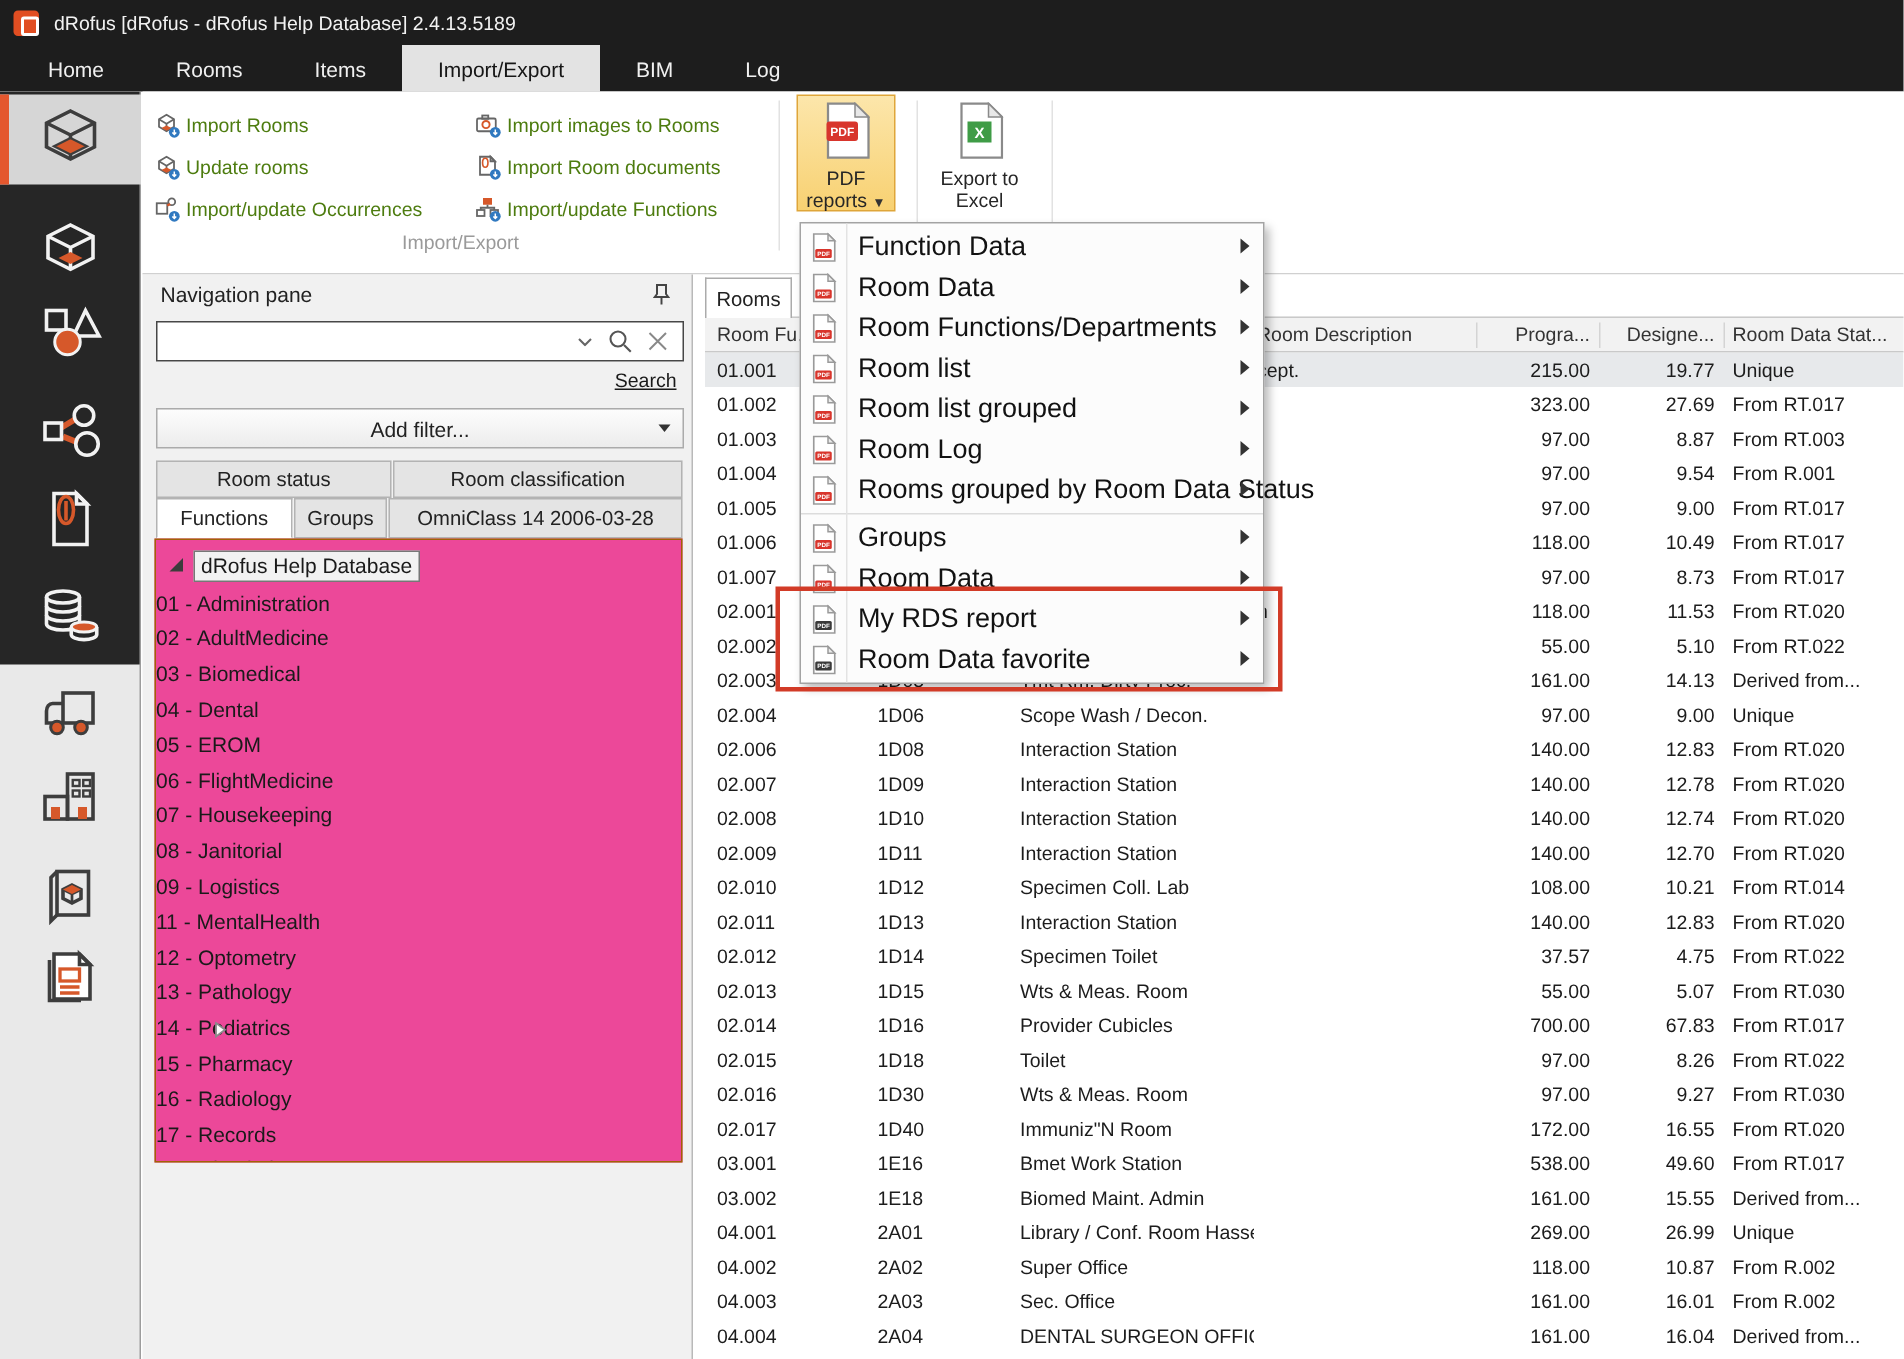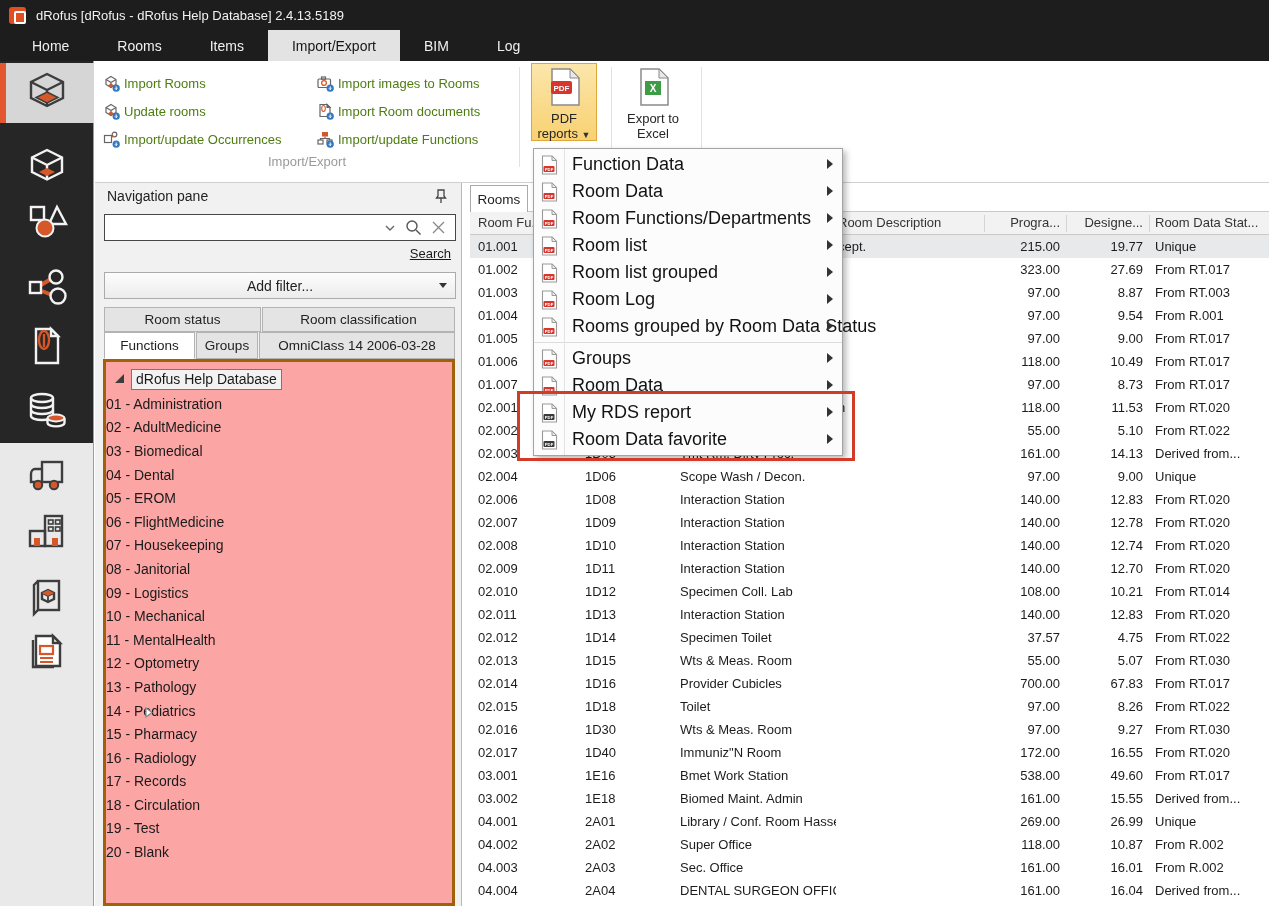--- a/index.html
+++ b/index.html
@@ -51,21 +51,21 @@
   .searchbox input{flex:1;border:none;outline:none;font-size:13px;padding:0 6px;font-family:"Liberation Sans",sans-serif;background:transparent;}
   .sb-ic{display:flex;align-items:center;margin-right:10px;}
   .searchlink{position:absolute;right:10px;top:63px;font-size:13px;color:#1a1a1a;text-decoration:underline;}
   .addfilter{position:absolute;left:9px;top:89px;width:352px;height:27px;background:linear-gradient(#fdfdfd,#ececec);
              border:1px solid #ababab;box-sizing:border-box;display:flex;align-items:center;justify-content:center;font-size:14px;color:#222;}
   .addfilter .af-arrow{position:absolute;right:8px;top:10px;width:0;height:0;border-left:4px solid transparent;border-right:4px solid transparent;border-top:5px solid #333;}
   .ntabs{position:absolute;left:9px;display:flex;}
   .ntab{background:#e4e4e4;border:1px solid #b3b3b3;box-sizing:border-box;display:flex;align-items:center;justify-content:center;
         font-size:13.5px;color:#222;margin-right:1px;}
   .ntab.active{background:#fff;border-bottom-color:#fff;}
-  .treebox{position:absolute;left:8px;top:176px;width:352px;height:547px;background:#fca5a5;border:3px solid #a16207;box-sizing:border-box;overflow:hidden;}
+  .treebox{position:absolute;left:8px;top:176px;width:352px;height:416px;background:#ec4899;border:1px solid #a16207;box-sizing:border-box;overflow:hidden;}
   .treeroot{display:flex;align-items:center;height:26px;margin:4px 0 0 8px;font-size:14px;color:#1a1a1a;}
   .treeroot .rootlabel{border:1px solid #777;background:#f2f2f2;padding:0 4px;line-height:19px;margin-left:6px;}
   .treechild{height:23.6px;display:flex;align-items:center;font-size:14px;color:#1a1a1a;position:relative;}
   .treechild .texp{position:absolute;left:38px;top:6px;}
 
   
   .tablepane{left:462px;top:183px;width:807px;height:723px;background:#fff;}
   .ttab{position:absolute;left:8px;top:2px;width:58px;height:27px;background:#fff;border:1px solid #ababab;border-bottom:none;
         box-sizing:border-box;display:flex;align-items:center;justify-content:center;font-size:13.5px;color:#222;z-index:2;}
   .thead{position:absolute;left:8px;top:28px;width:799px;height:24px;background:#f2f2f2;border-top:1px solid #c9c9c9;border-bottom:1px solid #c9c9c9;box-sizing:border-box;}
@@ -384,23 +384,20 @@
         <div class="treechild">
           <span>07 - Housekeeping</span>
         </div>
         <div class="treechild">
           <span>08 - Janitorial</span>
         </div>
         <div class="treechild">
           <span>09 - Logistics</span>
         </div>
         <div class="treechild">
-          <span>10 - Mechanical</span>
-        </div>
-        <div class="treechild">
           <span>11 - MentalHealth</span>
         </div>
         <div class="treechild">
           <span>12 - Optometry</span>
         </div>
         <div class="treechild">
           <span>13 - Pathology</span>
         </div>
         <div class="treechild">
           <span class="texp"><svg width="10" height="11" viewBox="0 0 10 11">

